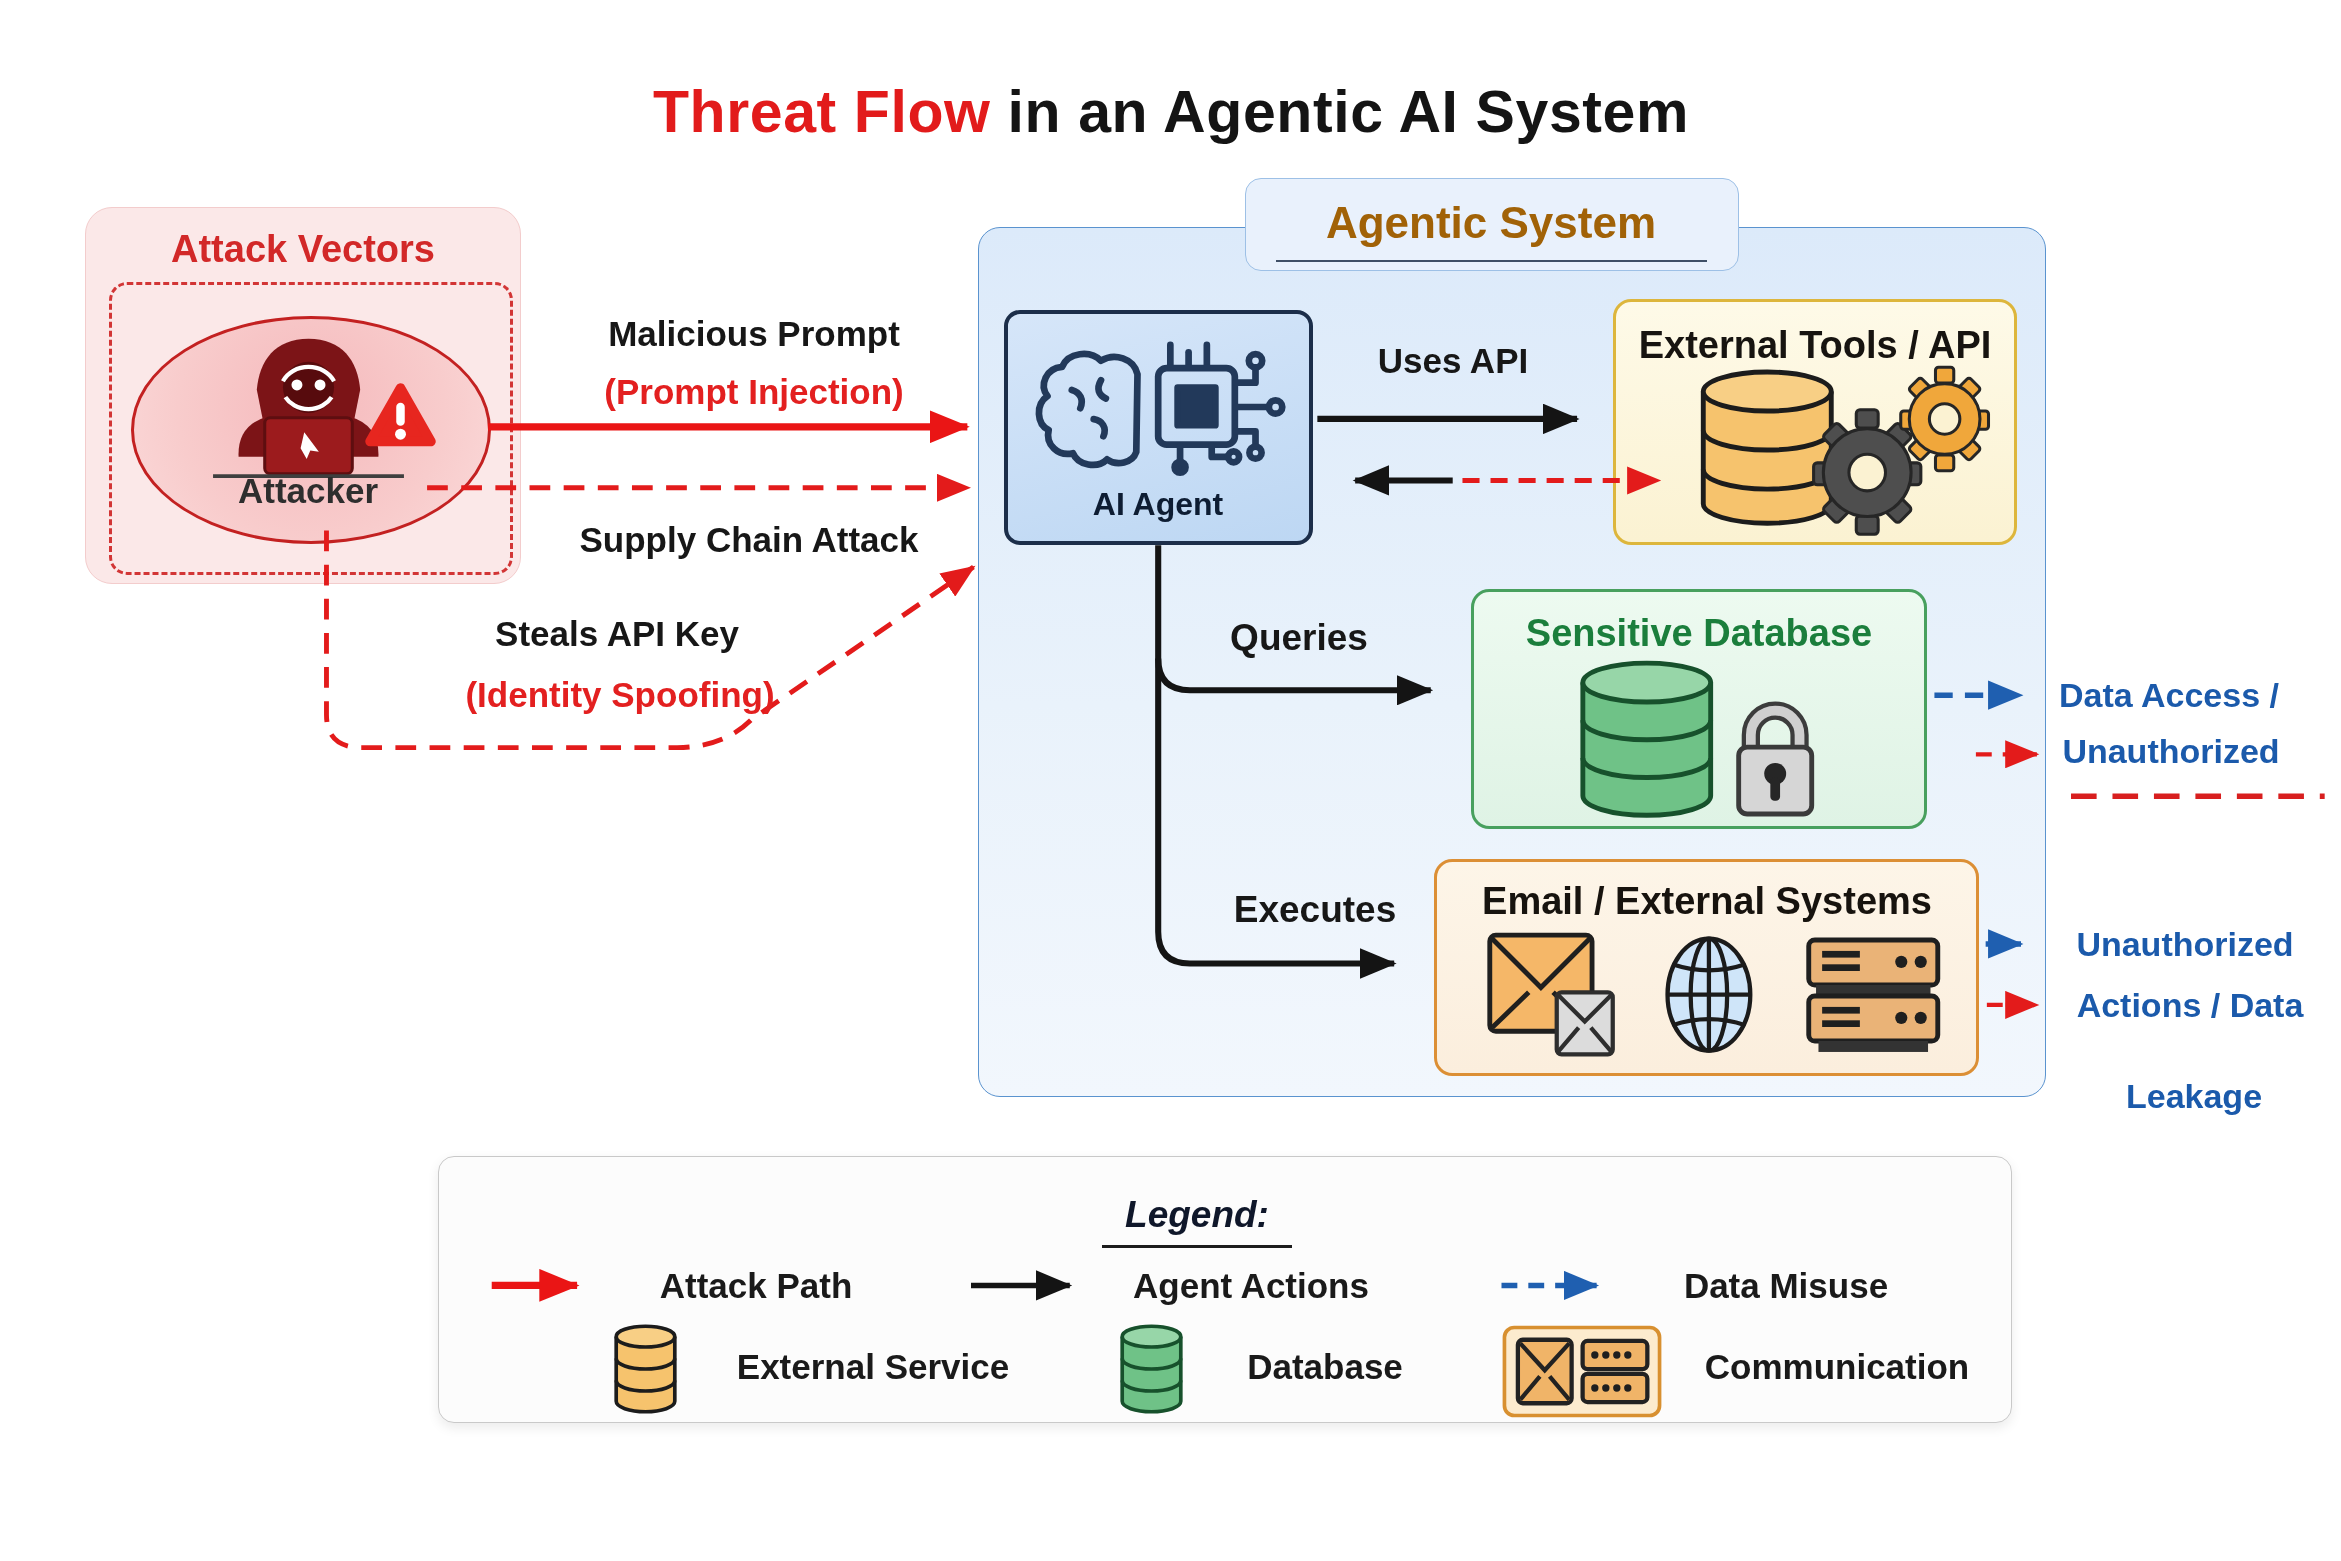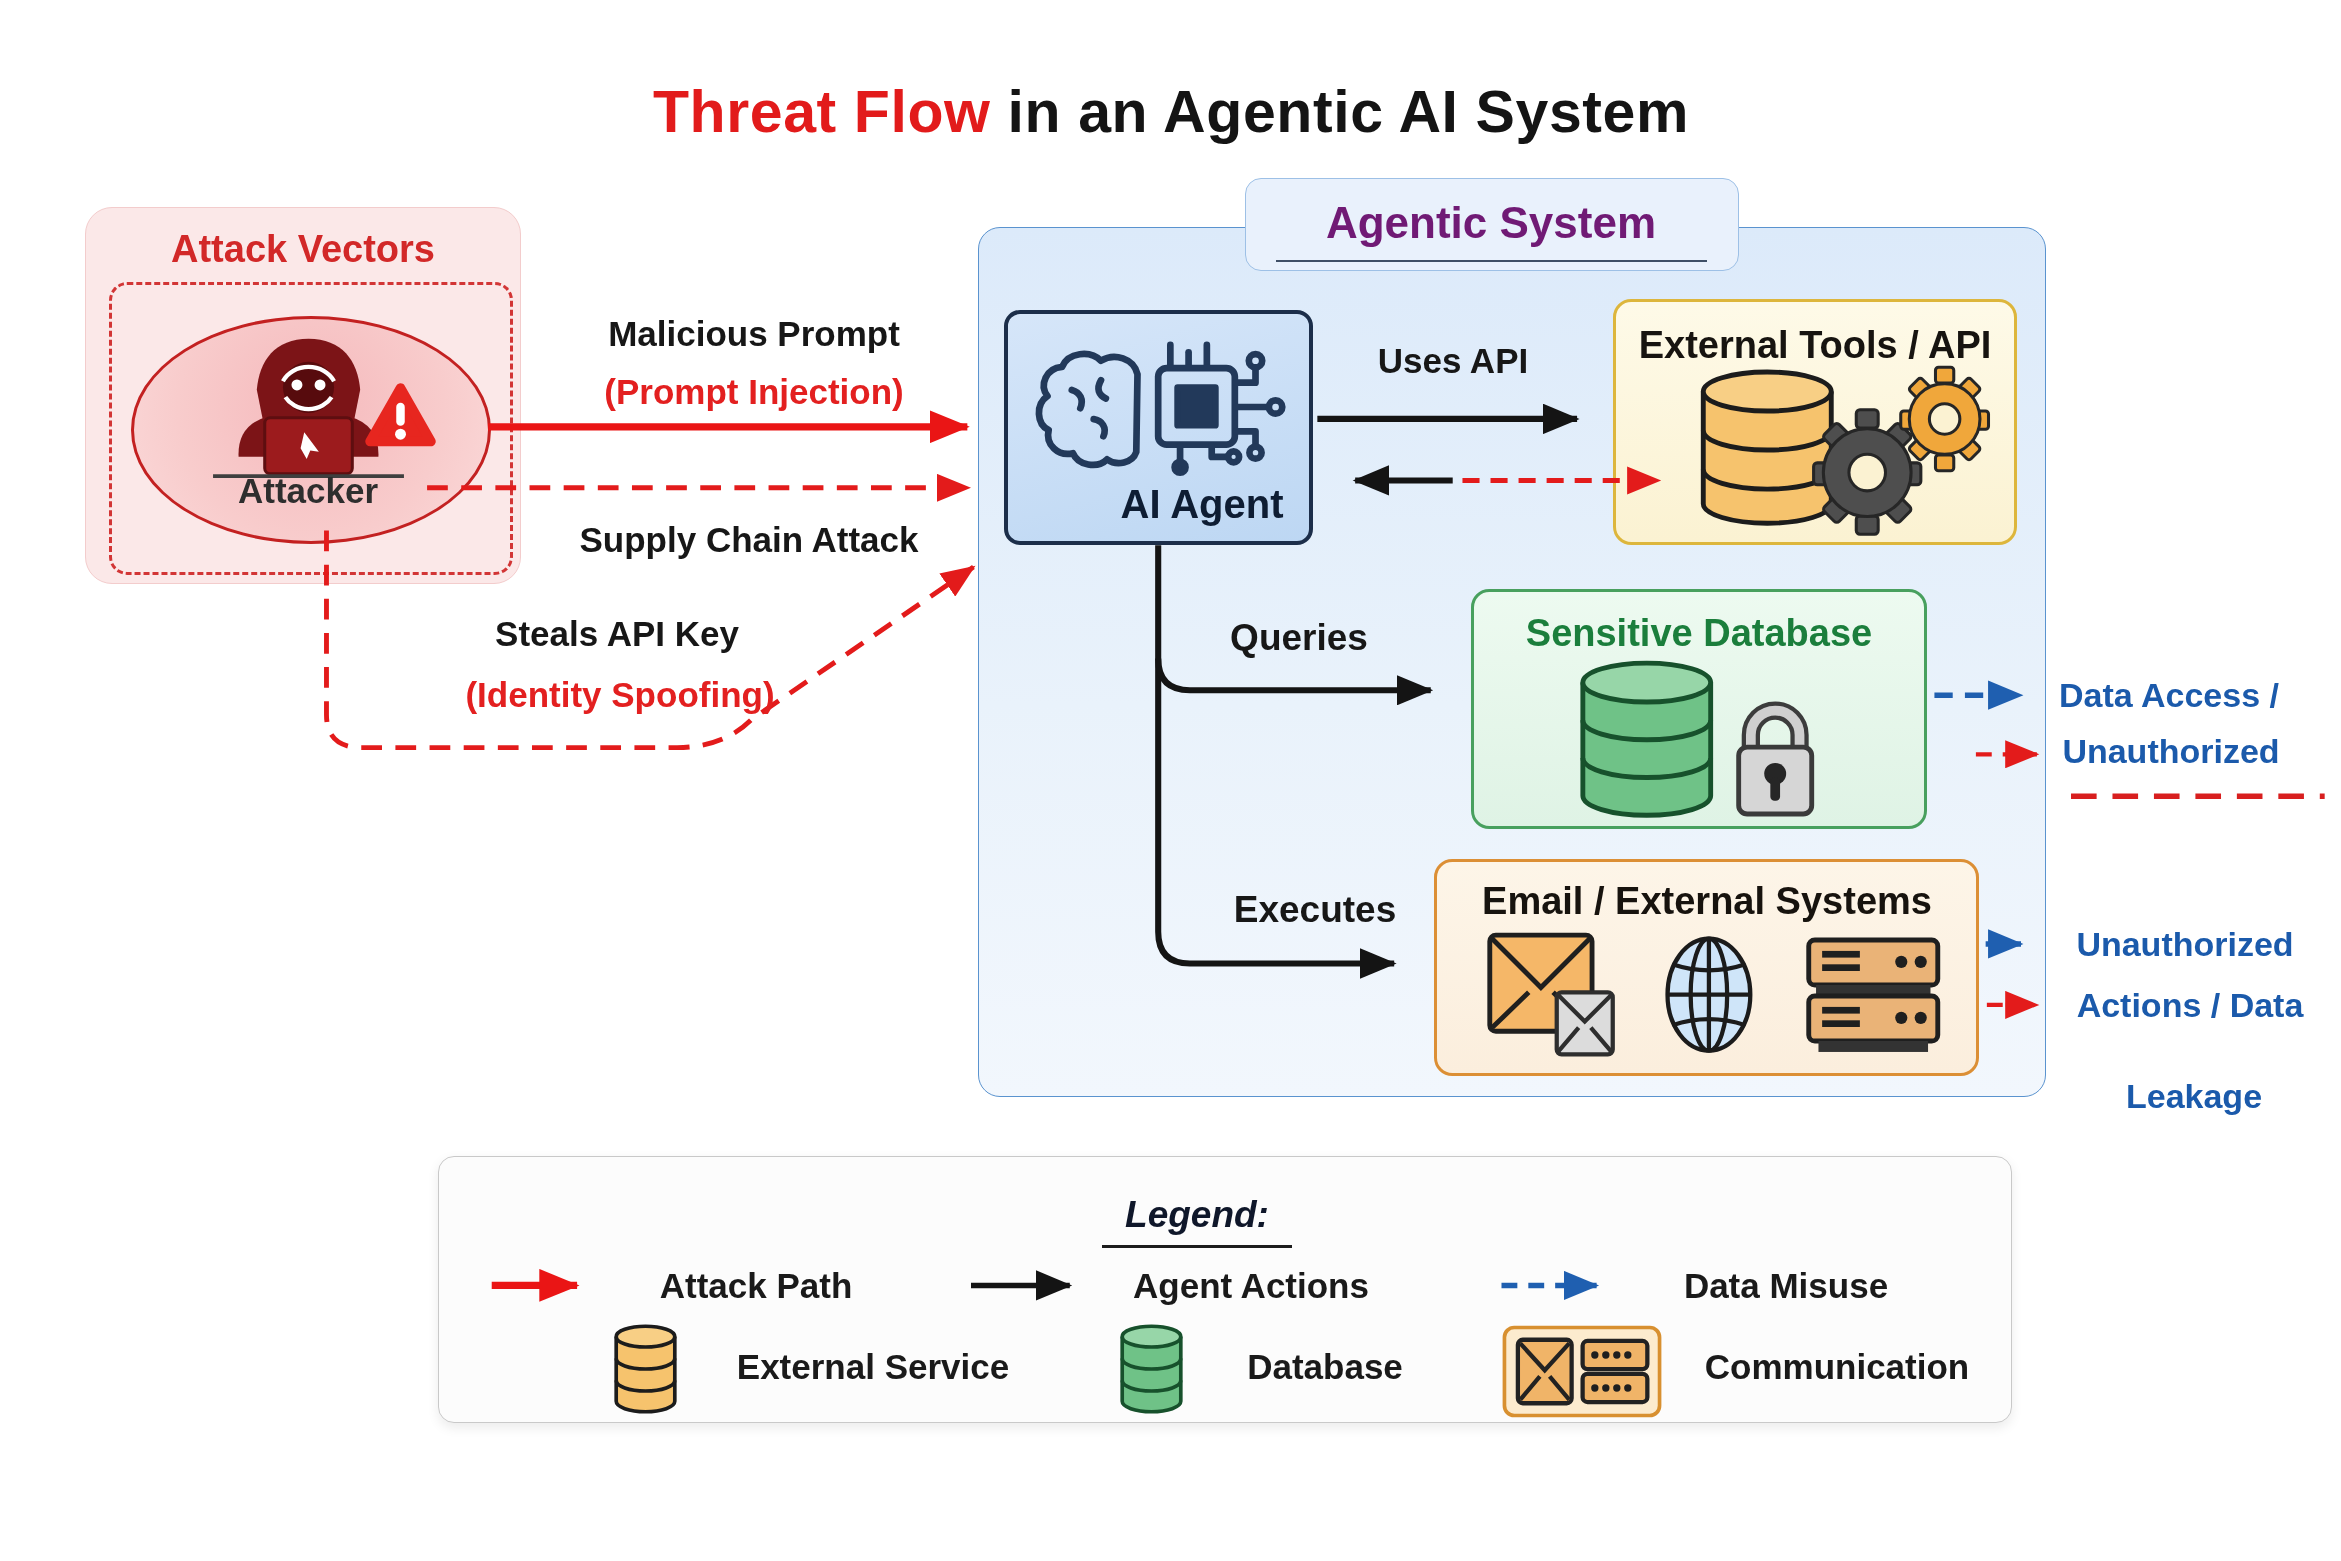--- a/index.html
+++ b/index.html
@@ -14,27 +14,27 @@
   #av-box{left:85px;top:207px;width:434px;height:375px;background:#fbe8e8;border:1.2px solid #f3cccc;border-radius:27px;}
   #av-title{left:303px;top:249px;font-size:38px;color:#d22828;}
   #av-dashed{left:109px;top:282px;width:398px;height:287px;border:3.7px dashed #d23535;border-radius:18.3px;}
   #attacker-ellipse{left:131px;top:316px;width:354px;height:222px;border:3.7px solid #c32121;border-radius:50%;
      background:radial-gradient(circle at 50% 40%, #f5b9bc 0%, #f8cccc 60%, #fbdada 100%);}
   #attacker-label{left:308px;top:491px;font-size:35px;color:#2e2e2e;}
   
   #as-container{left:978px;top:227px;width:1066px;height:868px;border:1.8px solid #5a93cf;border-radius:22px;
      background:linear-gradient(180deg,#dceafa 0%,#e9f2fb 55%,#f2f7fd 100%);}
   #as-tab{left:1245px;top:178px;width:492px;height:91px;background:#e9f1fc;border:1.8px solid #9dc0e6;border-radius:16px;}
-  #as-title{left:1491px;top:223px;font-size:44px;color:#701a75;}
+  #as-title{left:1491px;top:223px;font-size:44px;color:#a16207;}
   #as-underline{left:1276px;top:260px;width:431px;height:2.4px;background:#3f4f66;}
   
   .node{position:absolute;box-sizing:border-box;}
   #ai-box{left:1004px;top:310px;width:309px;height:235px;border:4.3px solid #1c2e4a;border-radius:16px;
      background:linear-gradient(165deg,#d6e6f9 0%,#bdd7f3 100%);}
-  #ai-label{left:1158px;top:504px;font-size:40px;color:#0e1d33;margin-left:44px;}
+  #ai-label{left:1158px;top:504px;font-size:32px;color:#0e1d33;}
   #et-box{left:1613px;top:299px;width:404px;height:246px;border:3px solid #ddb63c;border-radius:18.3px;
      background:linear-gradient(180deg,#fefae8 0%,#fbf2d2 100%);}
   #et-title{left:1815px;top:345px;font-size:38px;color:#171410;}
   #sd-box{left:1471px;top:589px;width:456px;height:240px;border:3px solid #48a05e;border-radius:18.3px;
      background:linear-gradient(180deg,#edfaf0 0%,#dff3e5 100%);}
   #sd-title{left:1699px;top:633px;font-size:38px;color:#1b7e3c;}
   #em-box{left:1434px;top:859px;width:545px;height:217px;border:3px solid #dc8f35;border-radius:18.3px;
      background:linear-gradient(180deg,#fdf5e8 0%,#fbeedd 100%);}
   #em-title{left:1707px;top:901px;font-size:38px;color:#17130e;}
   

